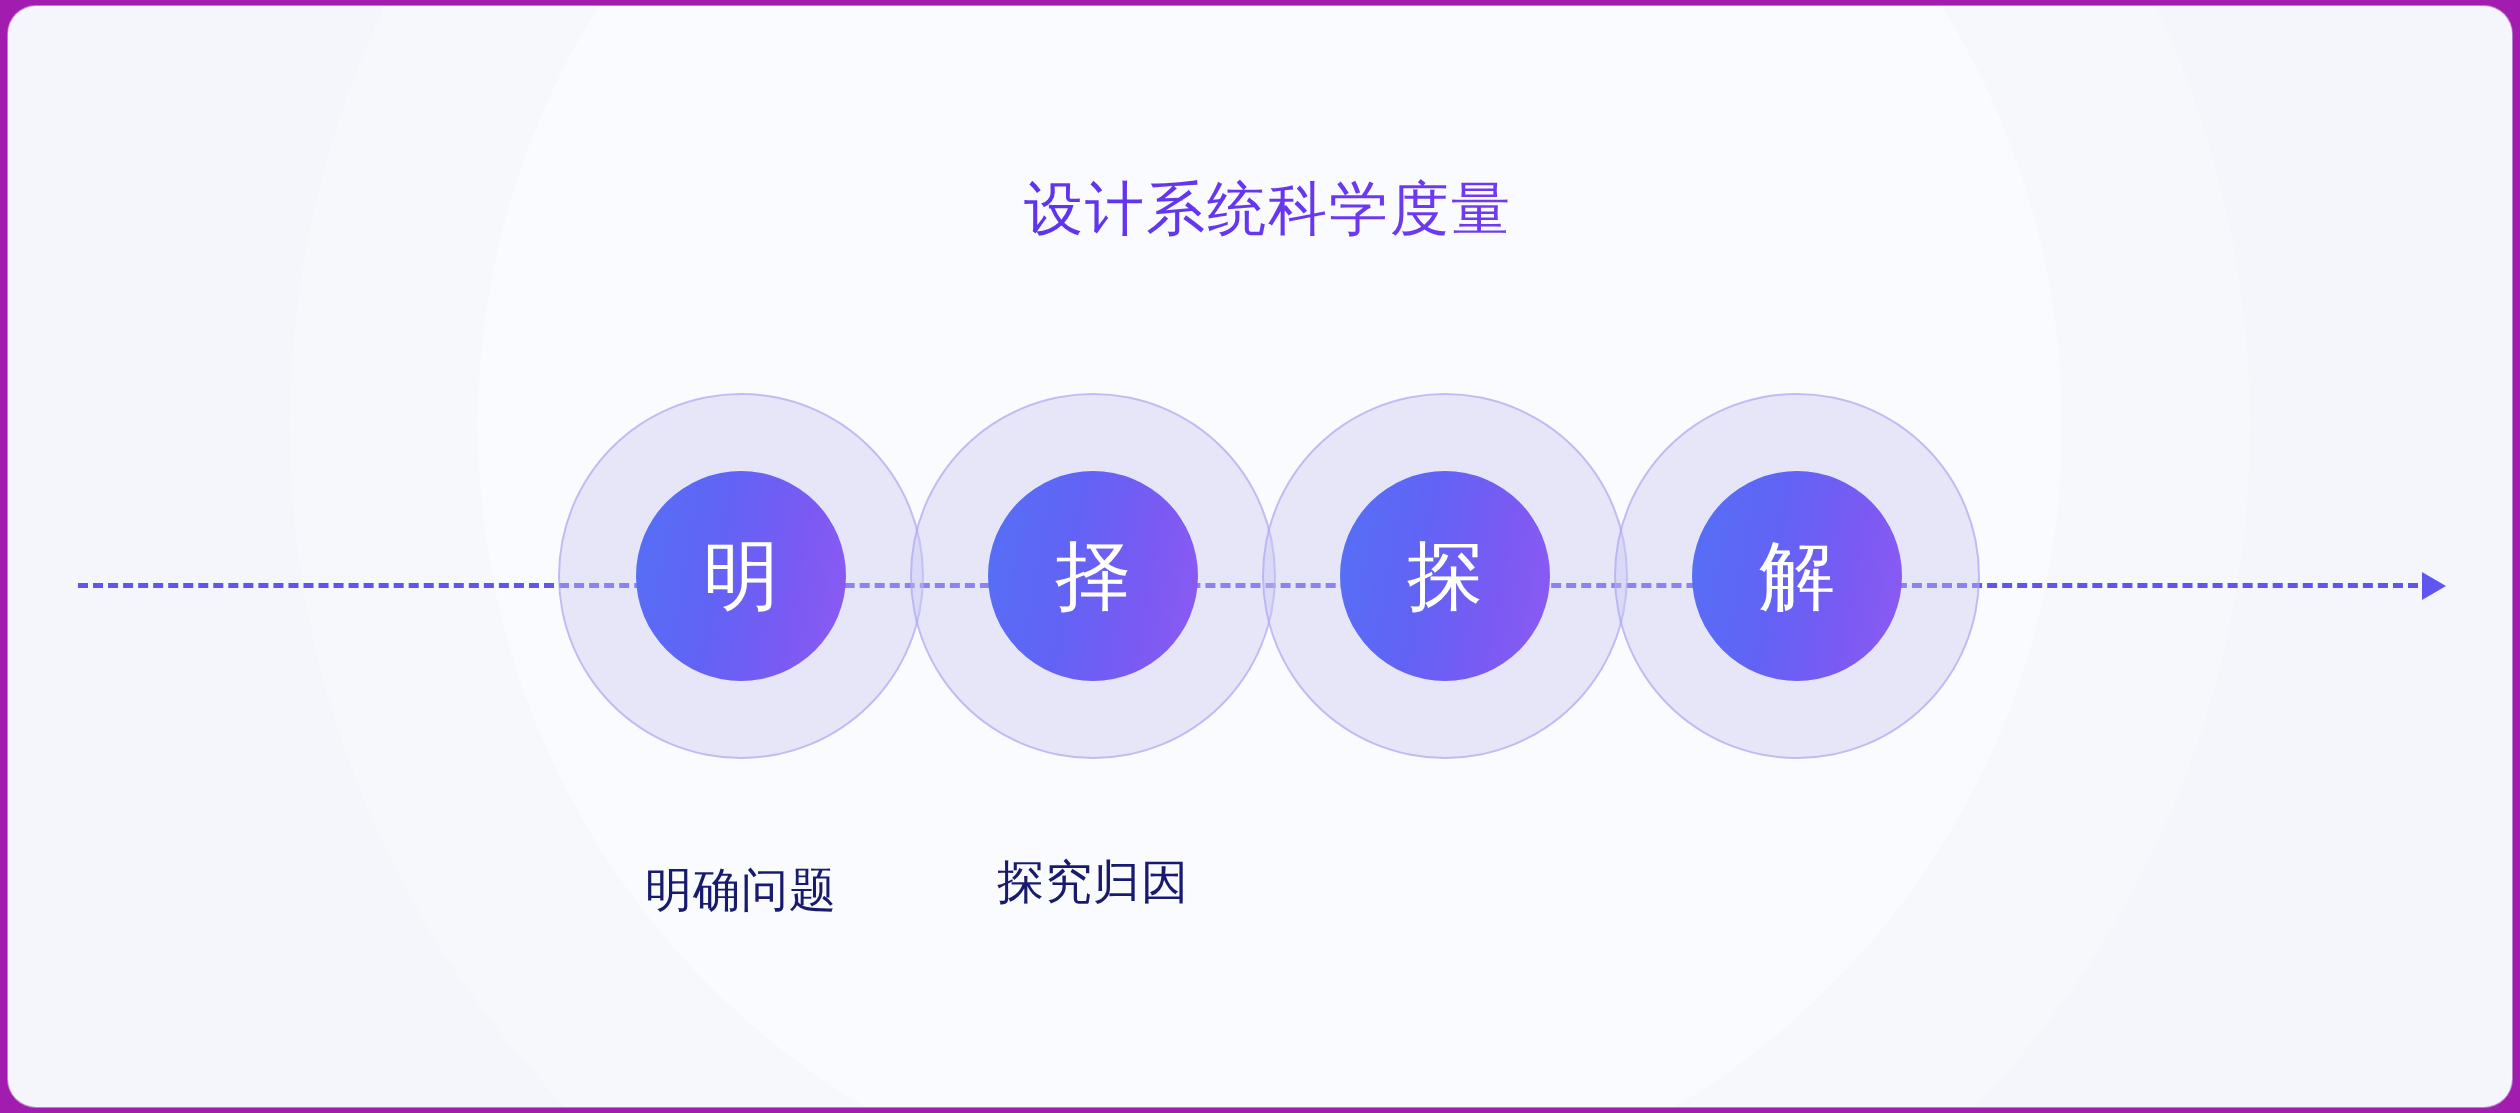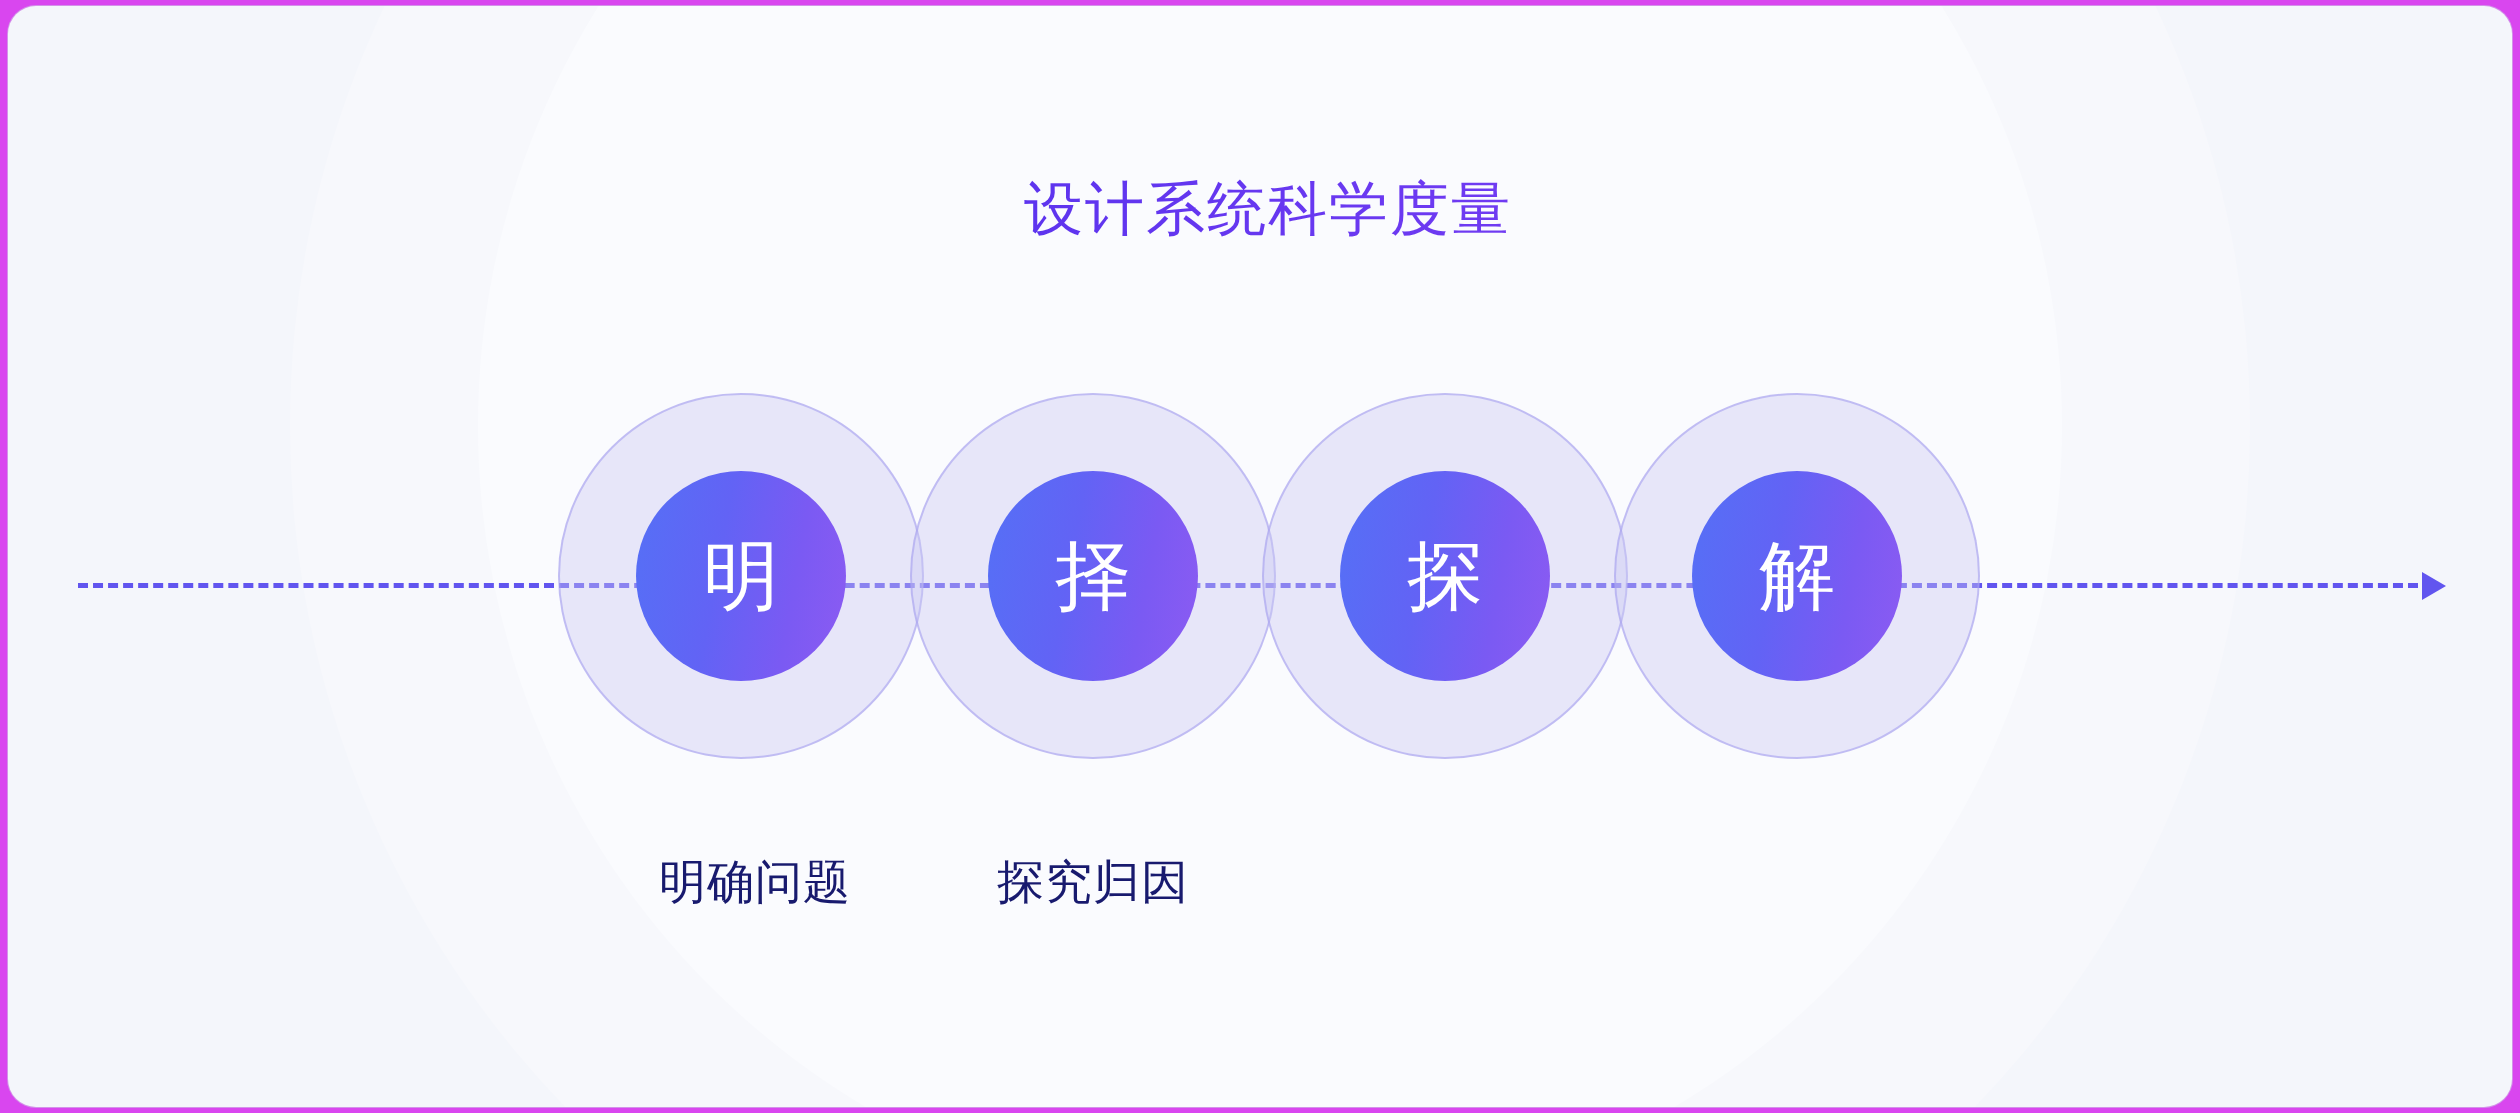--- a/index.html
+++ b/index.html
@@ -10,21 +10,21 @@
   }
   body {
     font-family: "Liberation Sans", "DejaVu Sans", sans-serif;
   }
 
   #stage {
     position: relative;
     width: 2520px;
     height: 1113px;
     overflow: hidden;
-    background: #d946ef;
+    background: #a21caf;
   }
 
   
   .card {
     position: absolute;
     left: 8px;
     top: 6px;
     width: 2504px;
     height: 1101px;
     border-radius: 28px;
@@ -198,18 +198,18 @@
         </div>
       </div>
 
       <div class="step" style="left:1606px;">
         <div class="step-halo"></div>
         <div class="step-core">
           <span class="step-glyph">解</span>
         </div>
       </div>
 
-      <div class="step-label" style="left:564px;">明确问题</div>
+      <div class="step-label" style="left:550px;margin-top:8px;">明确问题</div>
       <div class="step-label" style="left:902px;">探究归因</div>
 
     </div>
   </div>
 </div>
 
 </body></html>

